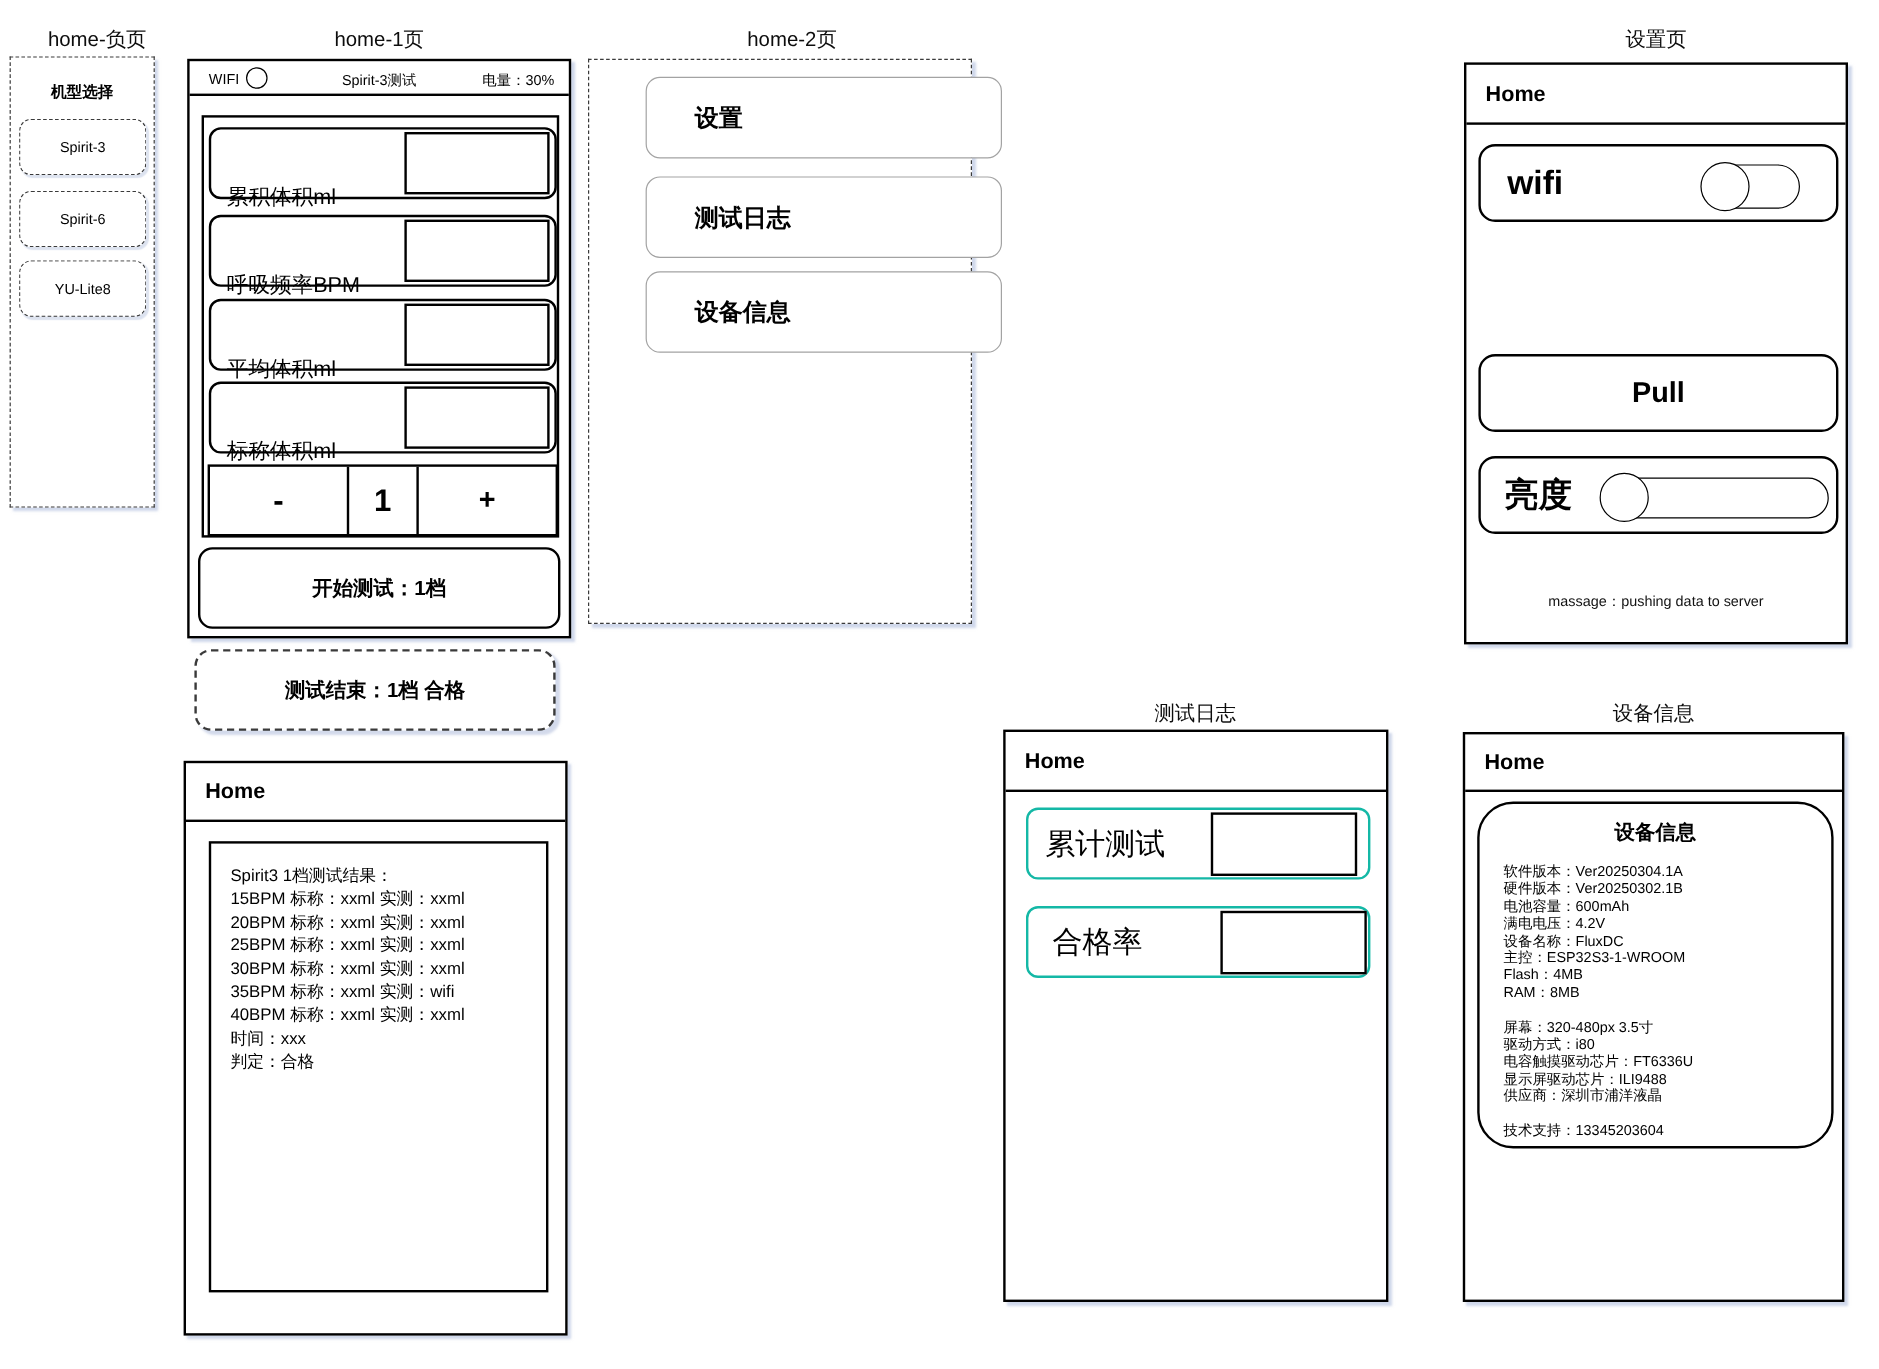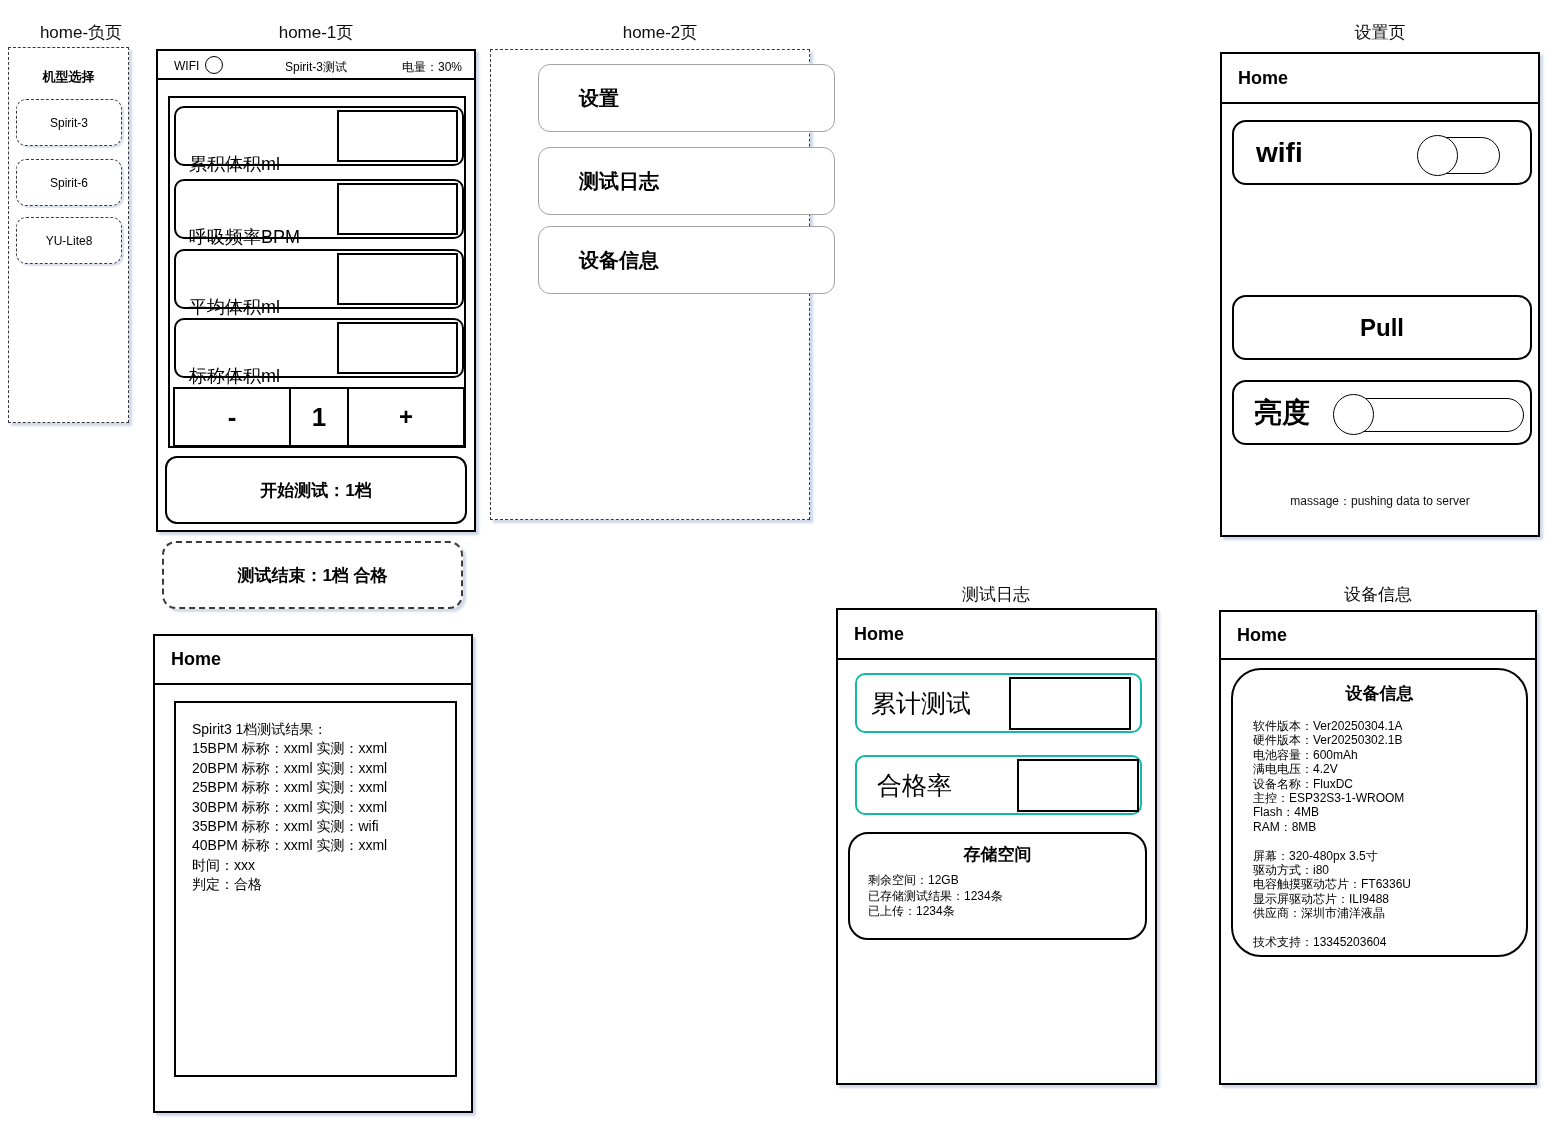--- a/index.html
+++ b/index.html
@@ -204,28 +204,20 @@
 
   <div id="panel-testlog" class="panel">
     <div id="tl-hdr" class="page-hdr">Home</div>
     <div id="tl-row-0" class="tlrow">
       <span id="tl-label-0" class="tllabel">累计测试</span>
       <div id="tl-input-0" class="tlinput"></div>
     </div>
     <div id="tl-row-1" class="tlrow">
       <span id="tl-label-1" class="tllabel">合格率</span>
       <div id="tl-input-1" class="tlinput"></div>
-    </div>
-    <div id="tl-storage">
-      <div id="tl-storage-title">存储空间</div>
-      <div id="tl-storage-lines">
-        <div class="tl-line">剩余空间：12GB</div>
-        <div class="tl-line">已存储测试结果：1234条</div>
-        <div class="tl-line">已上传：1234条</div>
-      </div>
     </div>
   </div>
 
   <div id="panel-device" class="panel">
     <div id="dv-hdr" class="page-hdr">Home</div>
     <div id="dv-box">
       <div id="dv-title">设备信息</div>
       <div id="dv-lines">
         <div class="dv-line">软件版本：Ver20250304.1A</div>
         <div class="dv-line">硬件版本：Ver20250302.1B</div>

